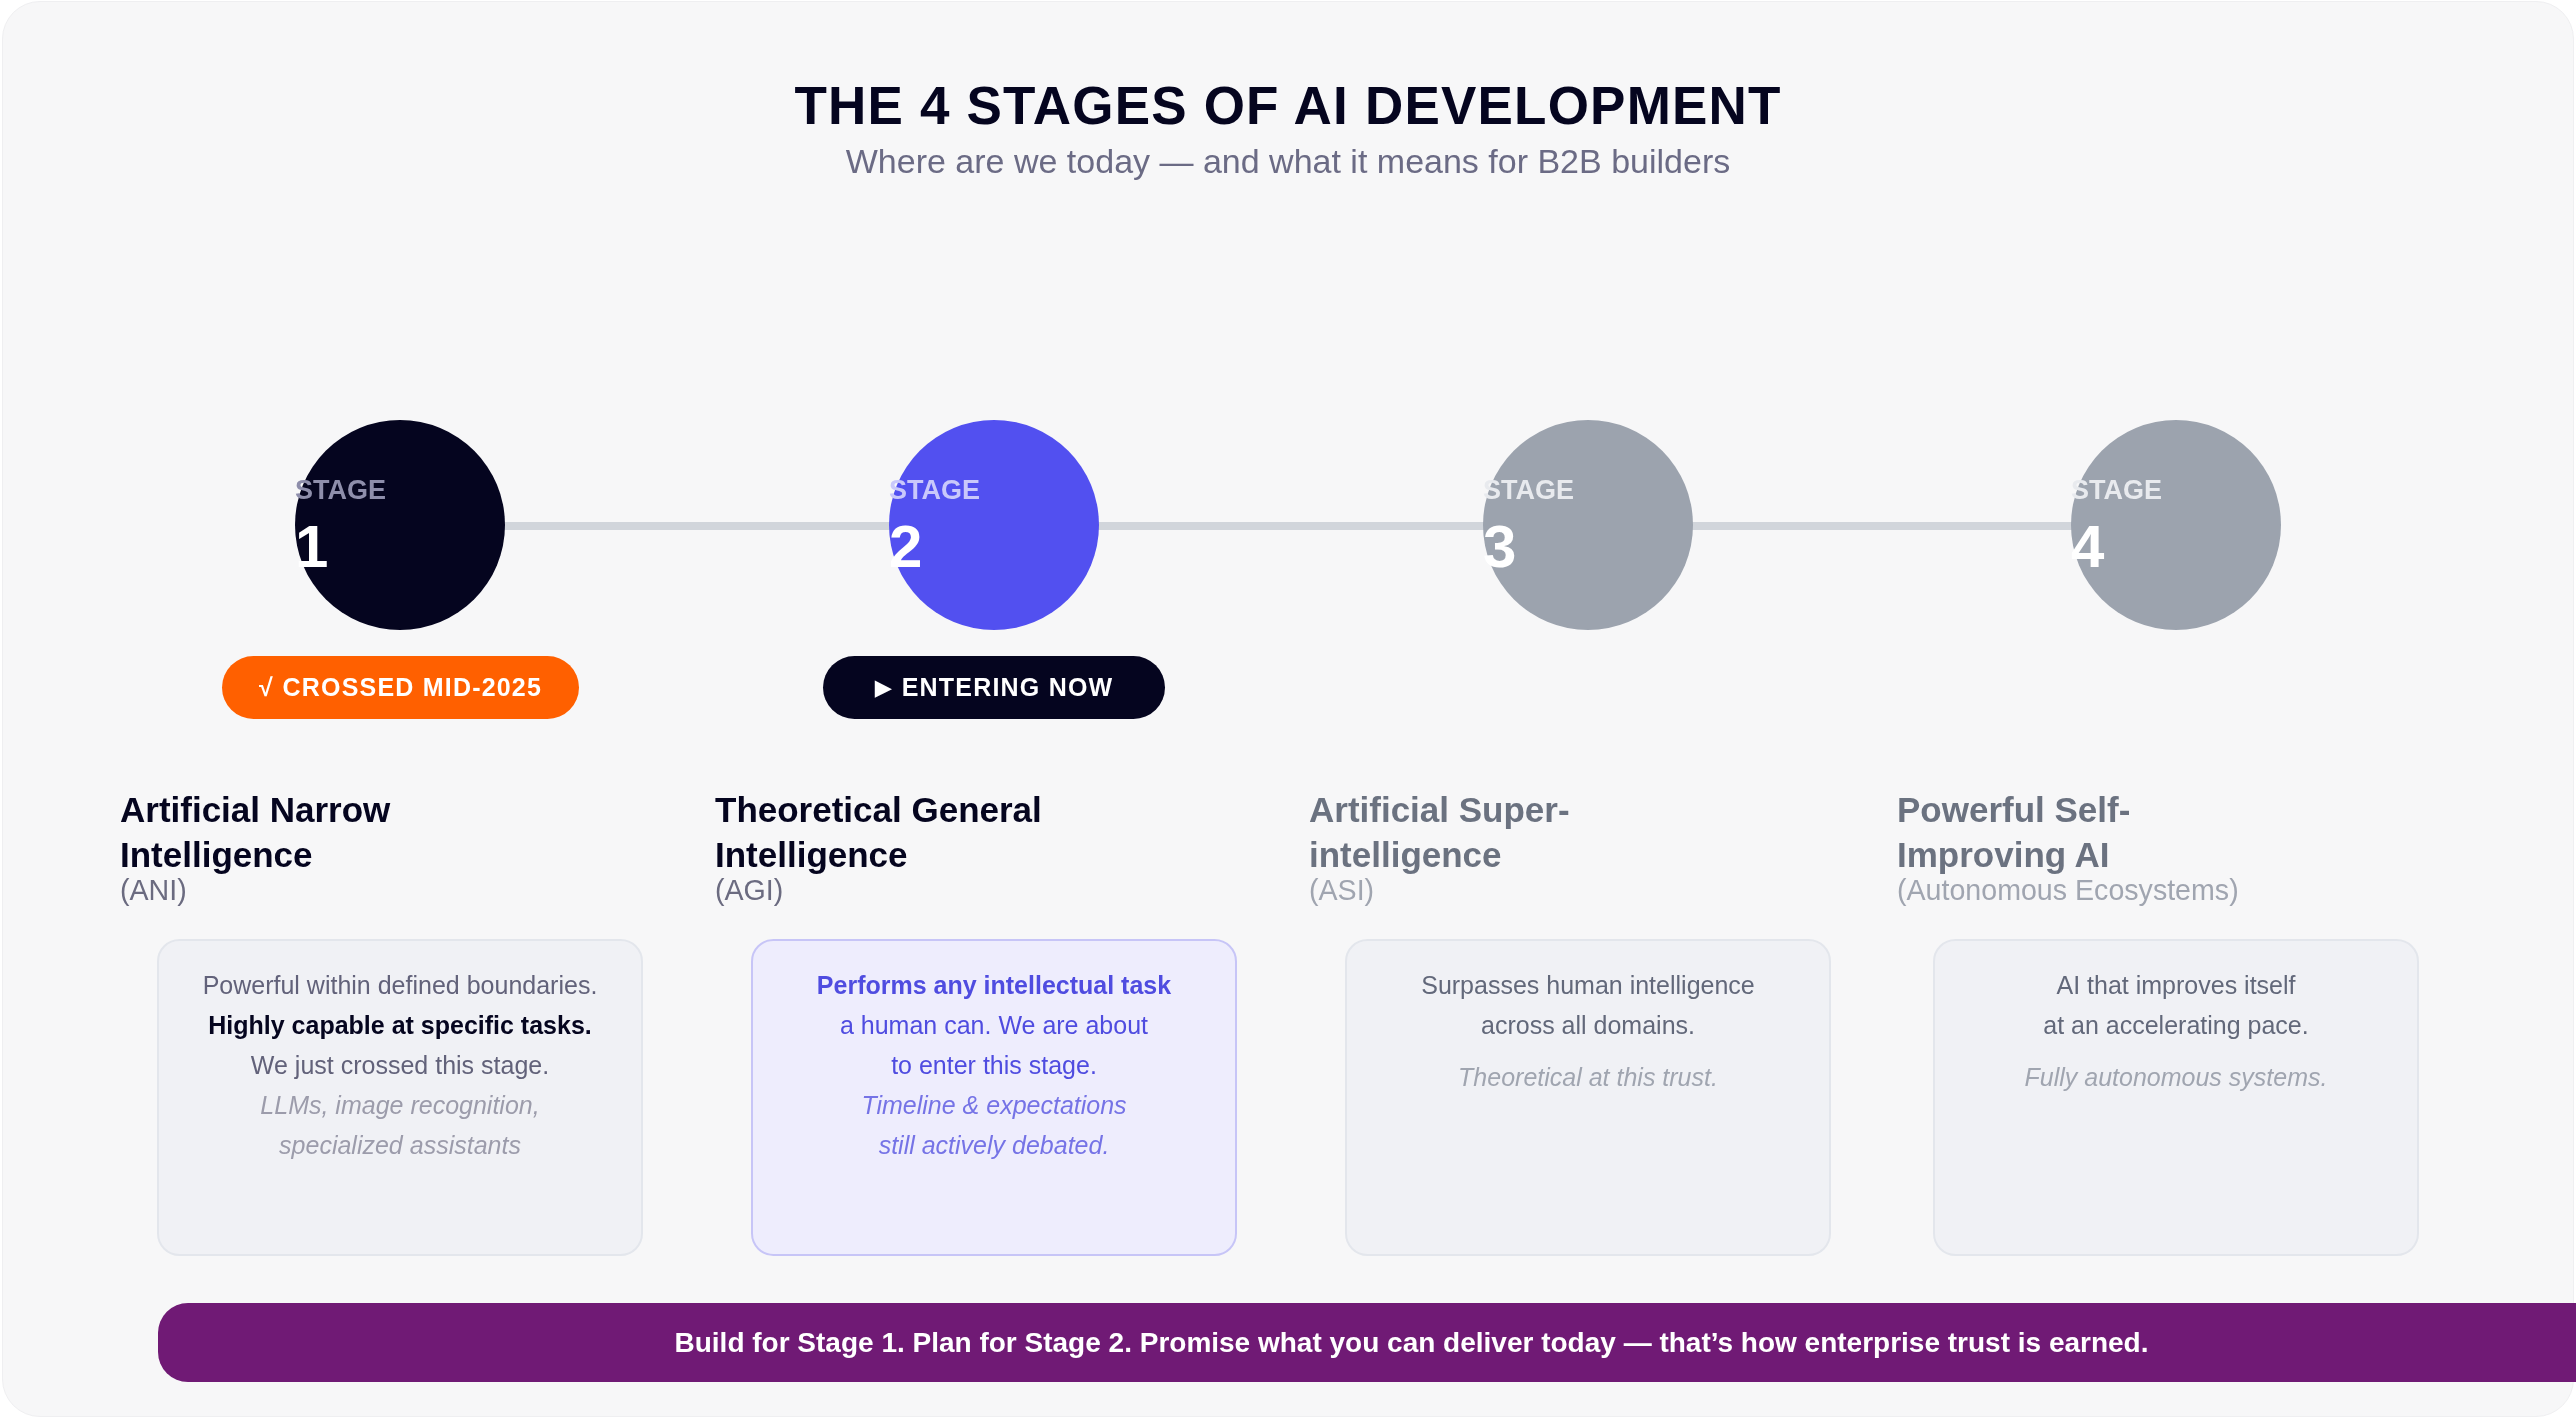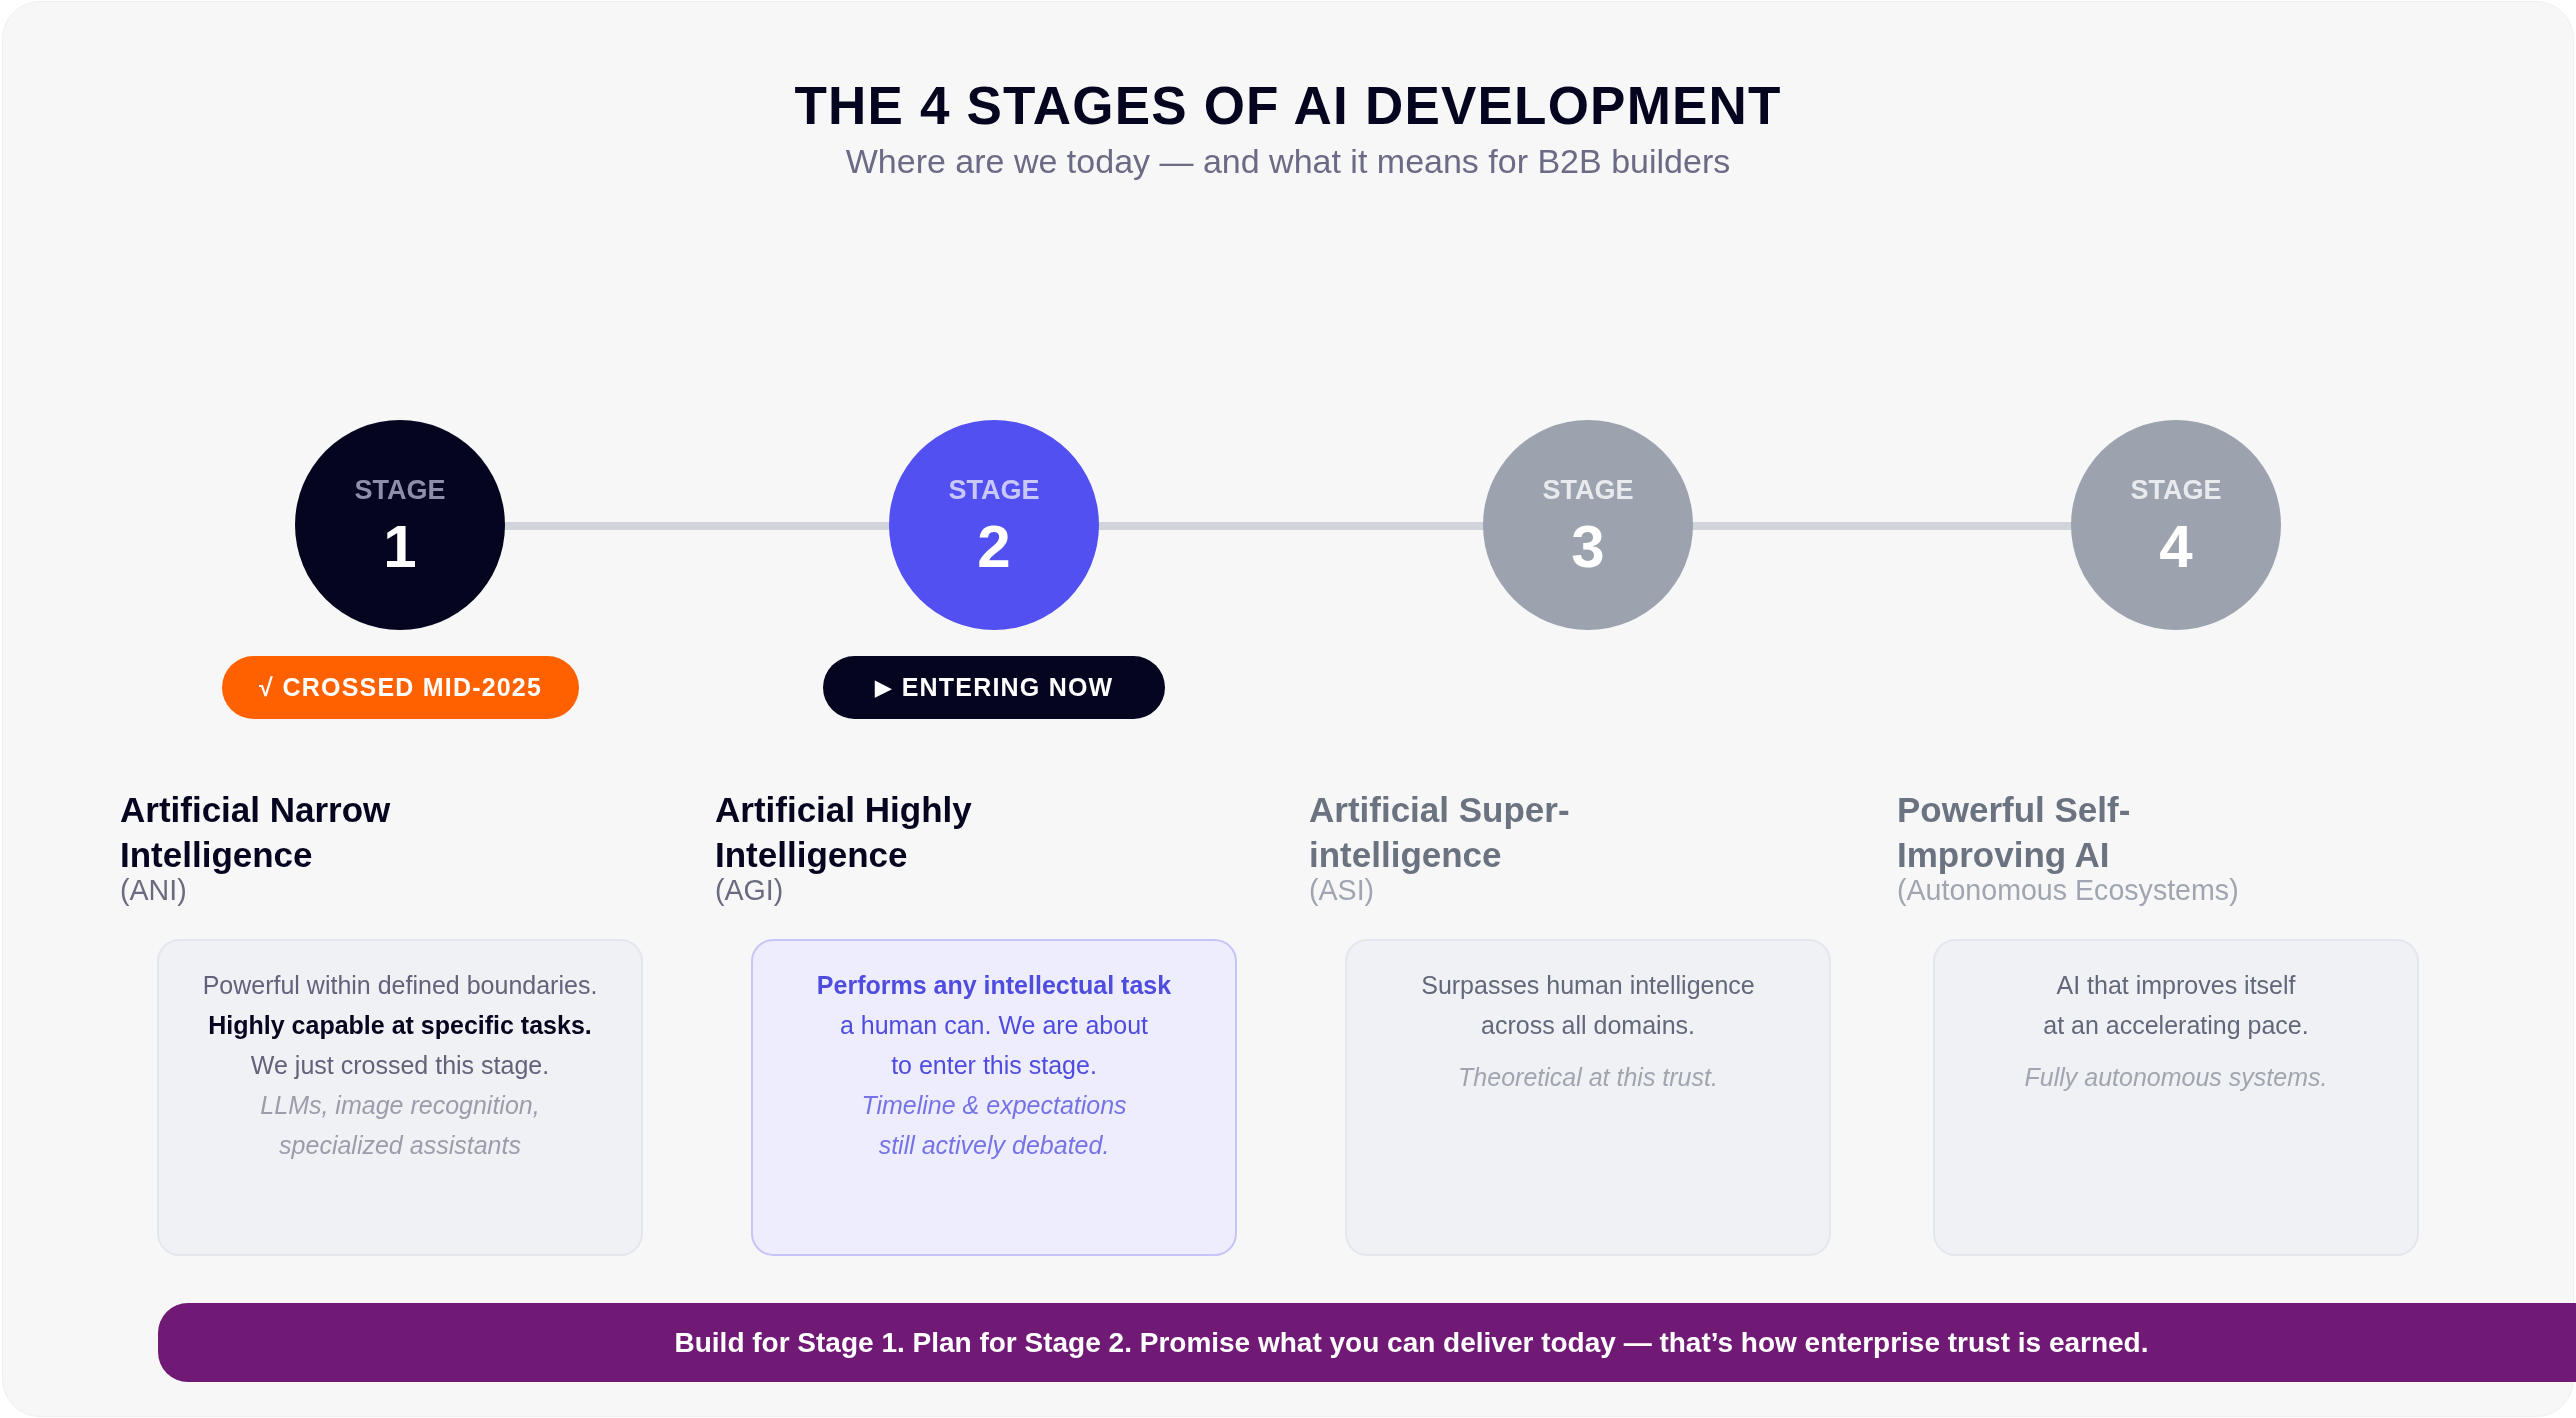--- a/index.html
+++ b/index.html
@@ -6,21 +6,21 @@
   body { width: 2576px; height: 1419px; position: relative; overflow: hidden;
          font-family: "Liberation Sans", "DejaVu Sans", sans-serif; }
   .panel { position: absolute; left: 1.9px; top: 1.2px; width: 2572px; height: 1416px;
            background: #f7f7f8; border-radius: 38px; border: 1.2px solid #efeff1; box-sizing: border-box; }
   .title { position: absolute; left: 0; width: 2576px; top: 75px; text-align: center;
            font-size: 53px; font-weight: bold; color: #05051f; letter-spacing: 1.2px; line-height: 62px; }
   .subtitle { position: absolute; left: 0; width: 2576px; top: 140px; text-align: center;
               font-size: 34px; color: #6b6b85; line-height: 43px; }
   .track { position: absolute; left: 400px; width: 1776px; top: 522px; height: 8px; background: #d1d5db; }
   .circle { position: absolute; width: 210px; height: 210px; border-radius: 50%; top: 420px;
-            display: flex; flex-direction: column; align-items: center; justify-content: center; gap: 6px; }
+            display: flex; flex-direction: column; justify-content: center; gap: 6px; }
   .circle .lbl { font-size: 27px; font-weight: bold; line-height: 31px; margin-top: 2.5px; }
   .circle .num { font-size: 60px; font-weight: bold; color: #ffffff; line-height: 62px; margin-top: 3.7px; }
   .pill { position: absolute; top: 656px; height: 63px; border-radius: 32px; display: flex;
           align-items: center; justify-content: center; color: #ffffff; font-weight: bold;
           font-size: 25px; letter-spacing: 1.2px; }
   .pill .ico { margin-right: 8.7px; font-size: 25px; }
   .name { position: absolute; top: 787px; width: 559px; }
   .name .t { font-size: 35px; font-weight: bold; line-height: 45px; }
   .name .a { font-size: 28.6px; line-height: 35px; margin-top: -3.7px; }
   .card { position: absolute; top: 939px; width: 486px; height: 317px; border-radius: 22.4px;
@@ -69,21 +69,21 @@
   <span class="ico" style="font-size:22.4px;">▶</span>
   <span>ENTERING NOW</span>
 </div>
 
 <div class="name" style="left:120px;">
   <div class="t" style="color:#05051f;">Artificial Narrow</div>
   <div class="t" style="color:#05051f;">Intelligence</div>
   <div class="a" style="color:#6b6b80;">(ANI)</div>
 </div>
 <div class="name" style="left:715px;">
-  <div class="t" style="color:#05051f;">Artificial Highly</div>
+  <div class="t" style="color:#05051f;">Theoretical General</div>
   <div class="t" style="color:#05051f;">Intelligence</div>
   <div class="a" style="color:#6b6b80;">(AGI)</div>
 </div>
 <div class="name" style="left:1309px;">
   <div class="t" style="color:#6b7280;">Artificial Super-</div>
   <div class="t" style="color:#6b7280;">intelligence</div>
   <div class="a" style="color:#a0a5b0;">(ASI)</div>
 </div>
 <div class="name" style="left:1897px;">
   <div class="t" style="color:#6b7280;">Powerful Self-</div>

